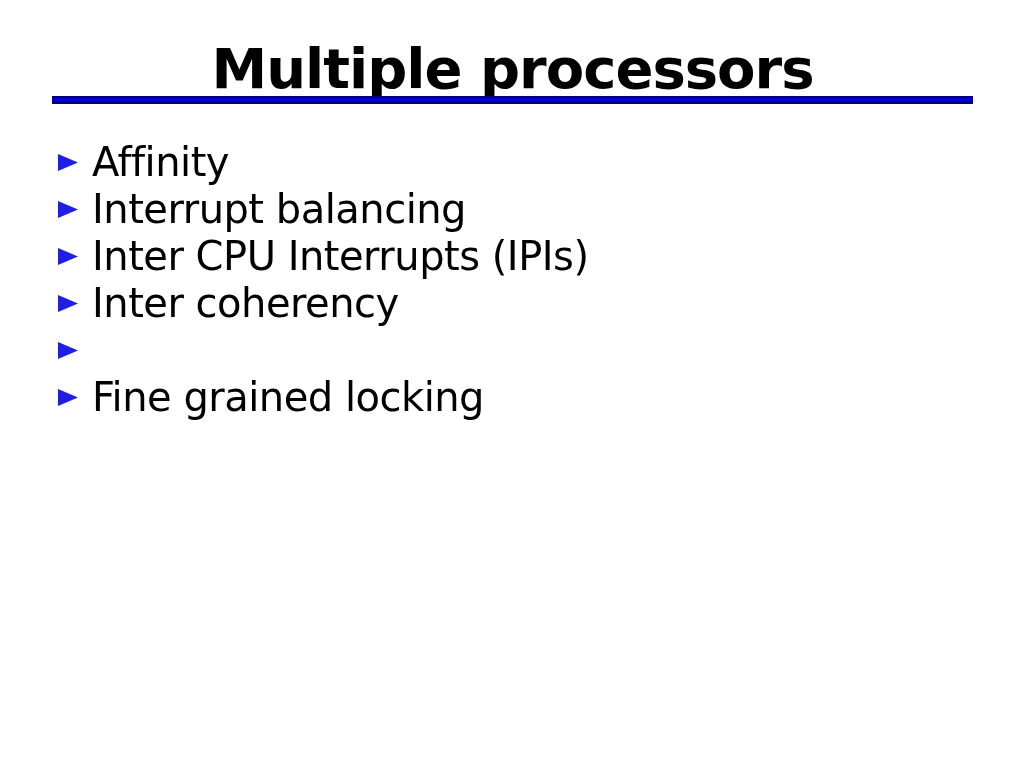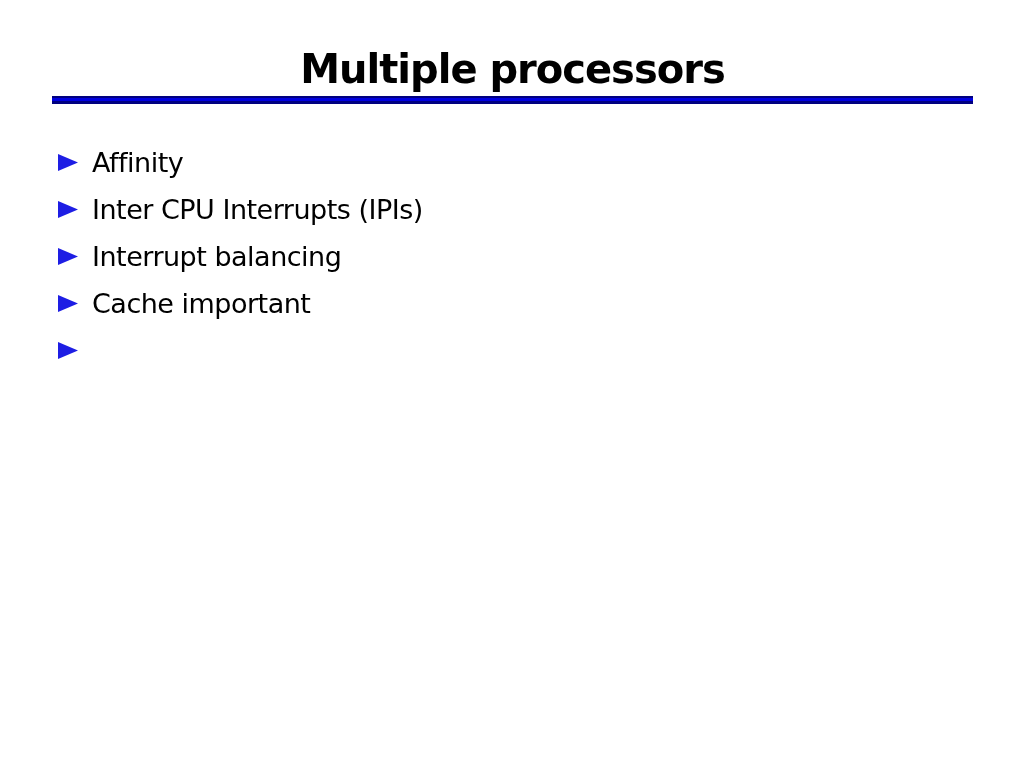--- a/index.html
+++ b/index.html
@@ -16,21 +16,21 @@
     color: var(--text, #000000);
     overflow: hidden;
   }
   .slide-title {
     position: absolute;
     top: 48px;
     left: 52px;
     width: 921px;
     margin: 0;
     text-align: center;
-    font-size: 40px;
+    font-size: 56px;
     line-height: 42px;
     font-weight: bold;
     letter-spacing: -1px;
     color: var(--text, #000000);
   }
   .title-rule {
     position: absolute;
     top: 96px;
     left: 52px;
     width: 921px;
@@ -62,21 +62,21 @@
   .tri {
     display: inline-block;
     width: 20px;
     height: 17px;
     margin-right: 14px;
     flex: 0 0 auto;
     background: var(--bullet-blue, #1e1ee4);
     clip-path: polygon(0 0, 100% 50%, 0 100%);
   }
   .txt {
-    font-size: 27px;
+    font-size: 40px;
     line-height: 47px;
     letter-spacing: -0.5px;
   }
 </style>
 </head>
 <body>
 
 <div class="slide">
   <h1 class="slide-title">Multiple processors</h1>
 
@@ -84,32 +84,36 @@
 
   <ul class="bullet-list">
 
       <li>
         <span class="tri"></span>
         <span class="txt">Affinity</span>
       </li>
 
       <li>
         <span class="tri"></span>
+        <span class="txt">Interrupt balancing</span>
+      </li>
+
+      <li>
+        <span class="tri"></span>
         <span class="txt">Inter CPU Interrupts (IPIs)</span>
       </li>
 
       <li>
         <span class="tri"></span>
-        <span class="txt">Interrupt balancing</span>
-      </li>
-
-      <li>
-        <span class="tri"></span>
-        <span class="txt">Cache important</span>
+        <span class="txt">Inter coherency</span>
       </li>
 
       <li>
         <span class="tri"></span>
       </li>
 
+      <li>
+        <span class="tri"></span>
+        <span class="txt">Fine grained locking</span>
+      </li>
 
     </ul>
 </div>
 
 </body></html>

